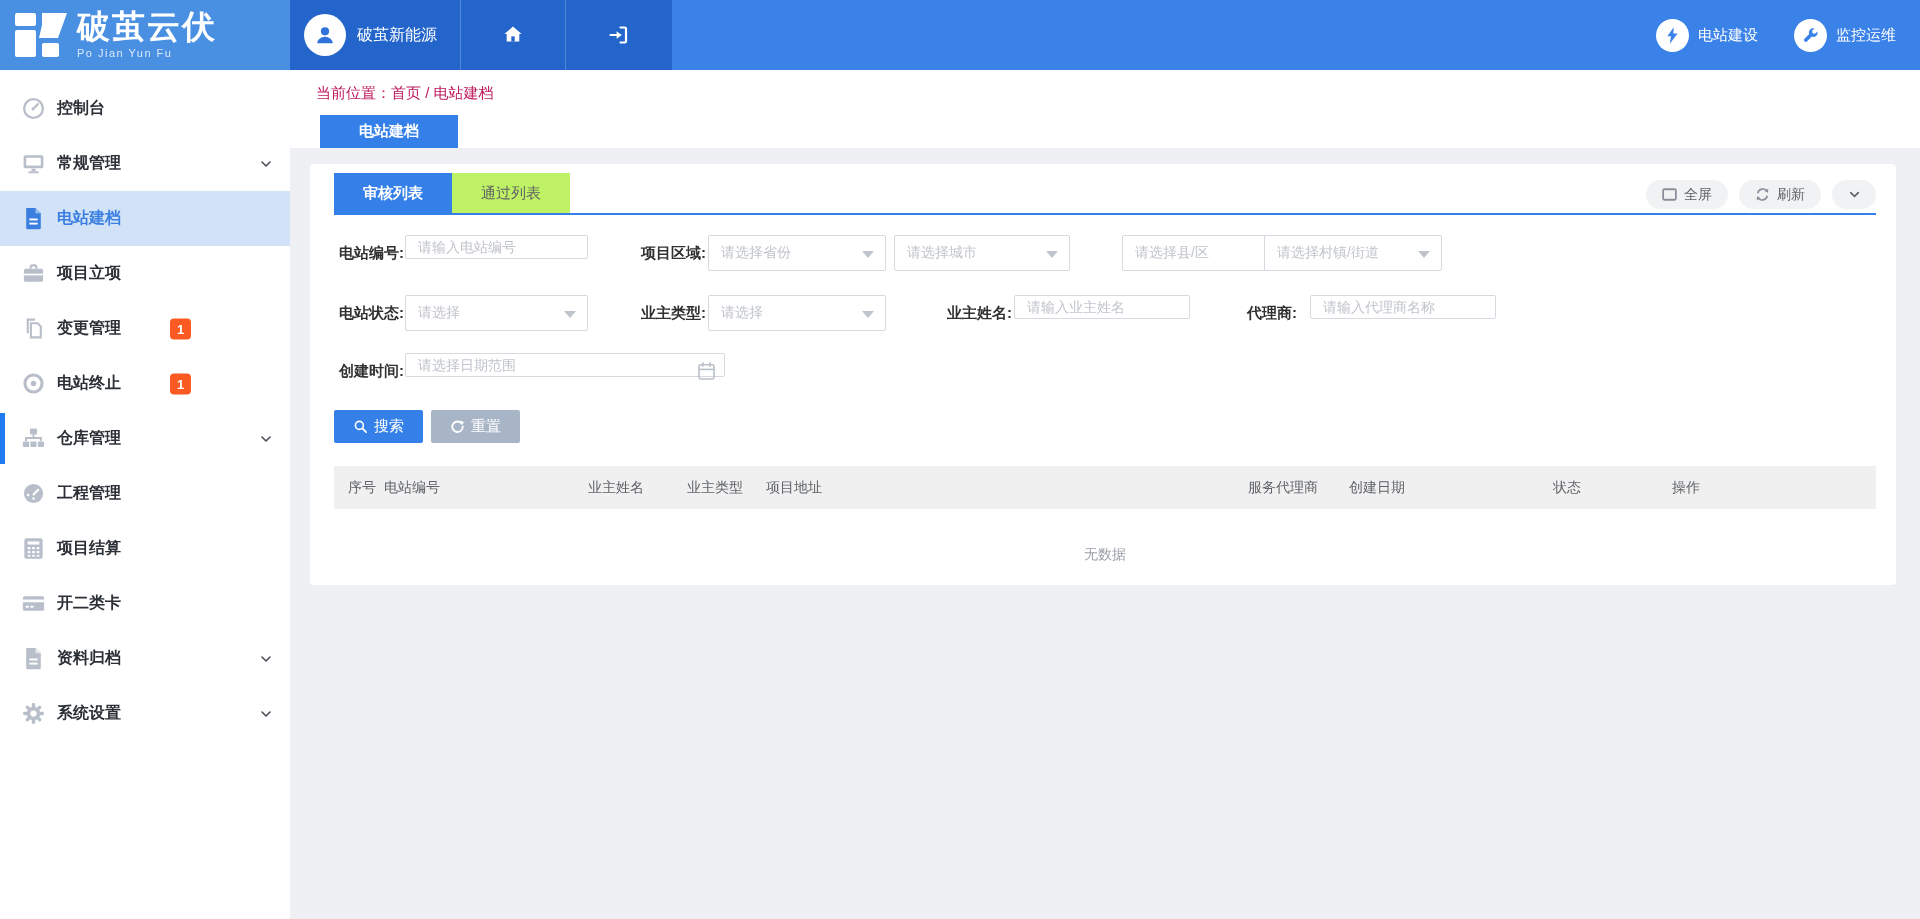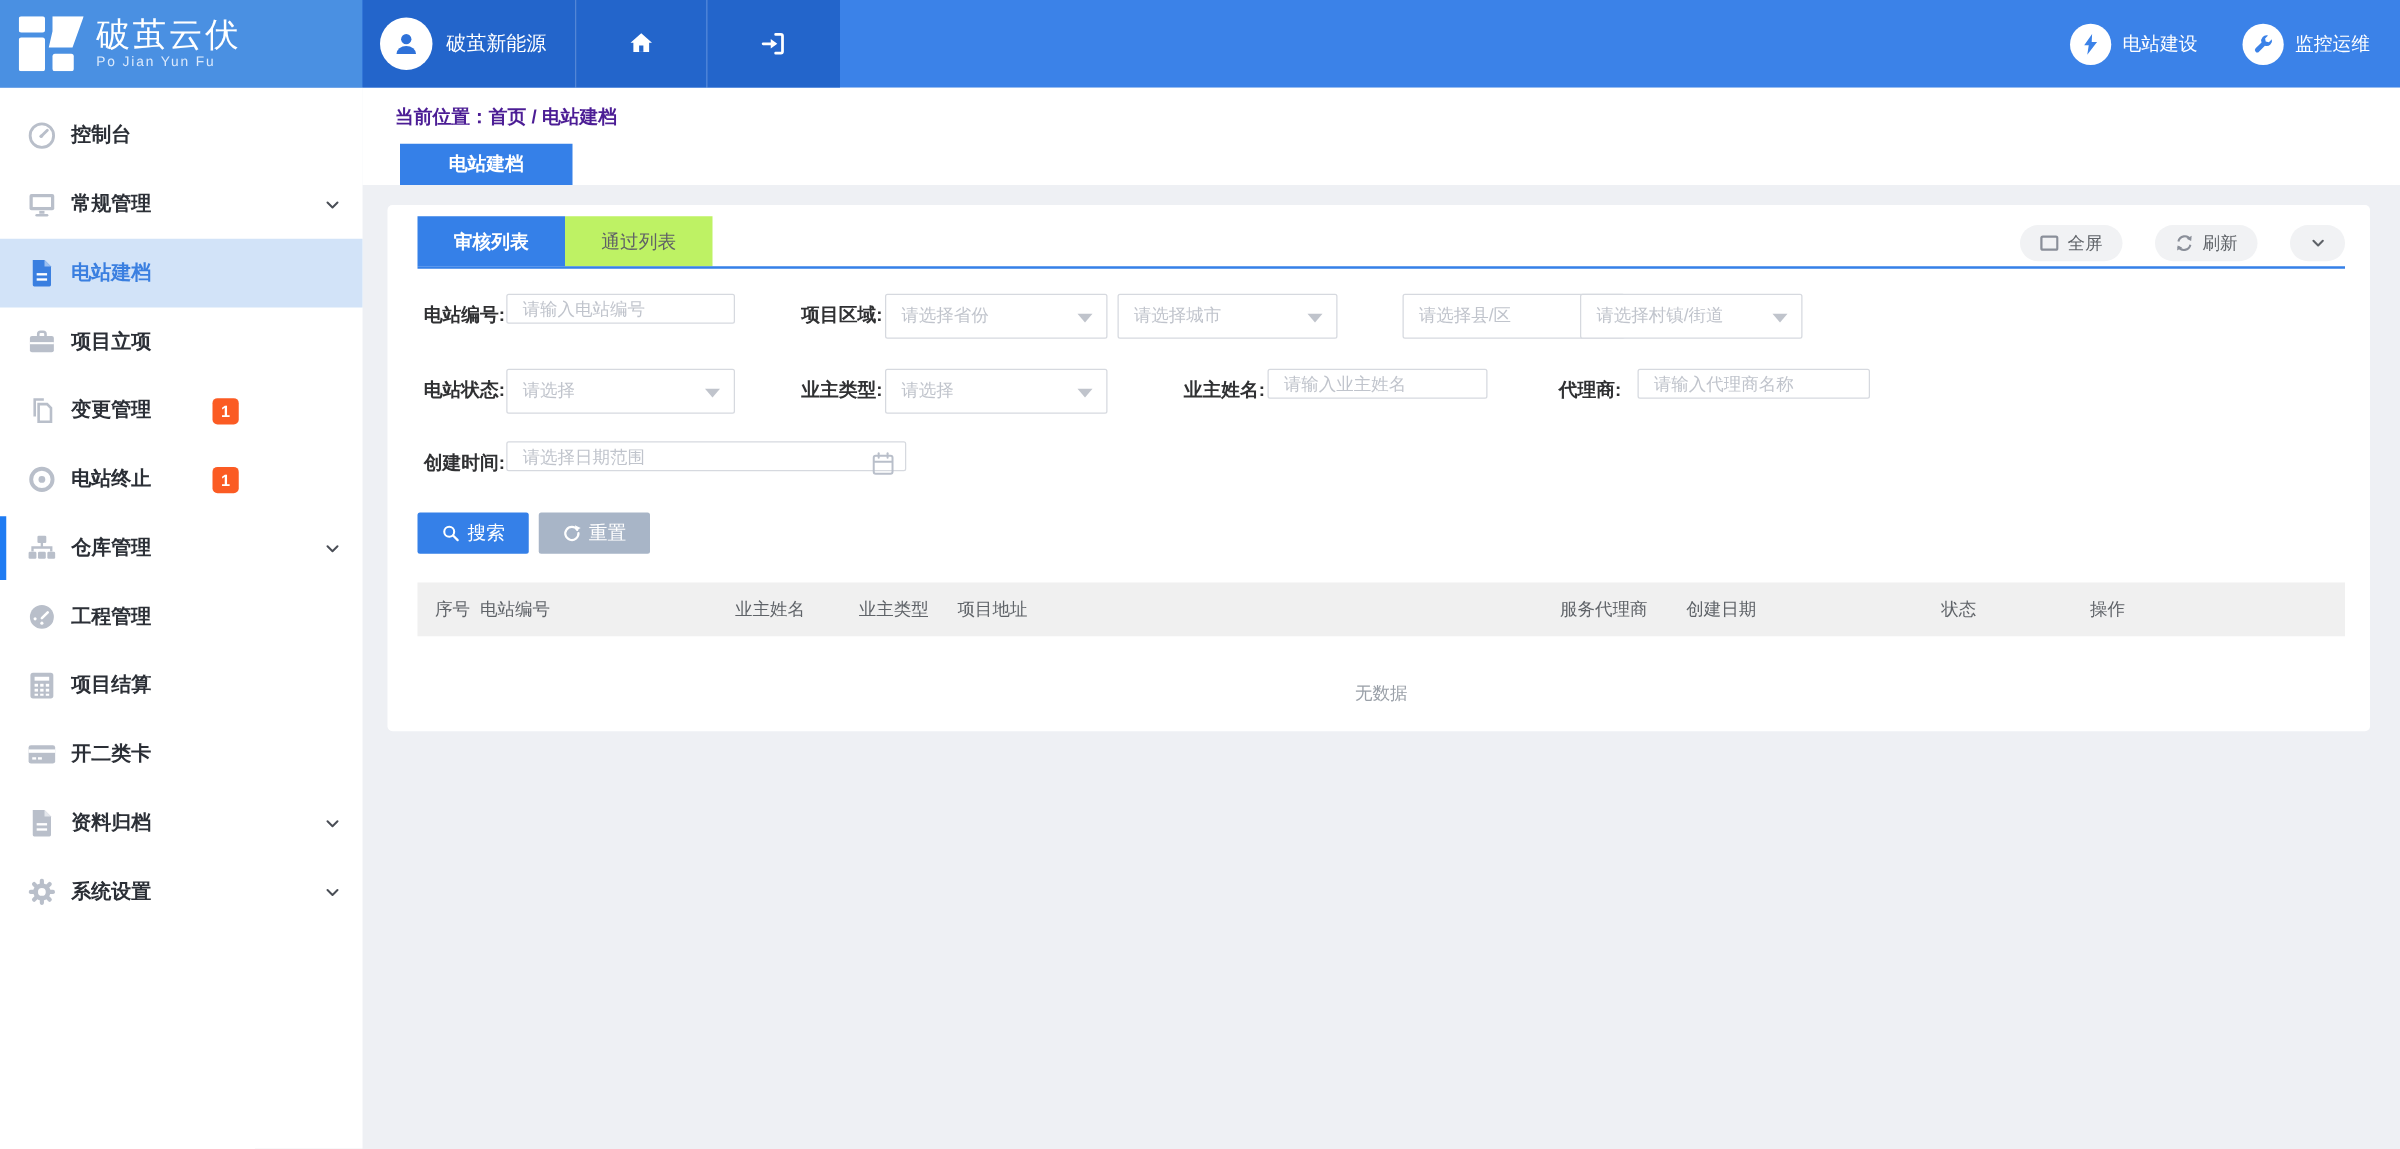--- a/index.html
+++ b/index.html
@@ -5,21 +5,21 @@
   * { margin:0; padding:0; box-sizing:border-box; }
   html,body { width:1920px; height:919px; overflow:hidden; }
   body { font-family:"Liberation Sans","DejaVu Sans",sans-serif; background:#eef0f4; }
   #app { position:relative; width:1920px; height:919px; background:#eef0f4; }
 
   
   .header { position:absolute; left:0; top:0; width:1920px; height:70px; background:#3b82e8; z-index:5; }
   .logo-block { position:absolute; left:0; top:0; width:290px; height:70px; background:#4a90e2; display:flex; align-items:center; padding-left:15px; }
   .logo-mark { width:52px; height:44px; margin-right:10px; }
   .logo-texts { display:flex; flex-direction:column; line-height:1.05; }
-  .logo-title { color:#fff; font-size:27px; font-weight:400; letter-spacing:2px; }
+  .logo-title { color:#fff; font-size:33px; font-weight:700; letter-spacing:2px; }
   .logo-sub { color:#dbe9fb; font-size:11px; letter-spacing:1.5px; margin-top:3px; }
 
   .hdr-sec { position:absolute; top:0; height:70px; background:#2365cb; display:flex; align-items:center; justify-content:center; cursor:pointer; }
   .hdr-user { left:290px; width:170px; justify-content:flex-start; padding-left:14px; }
   .hdr-home { left:460px; width:105px; border-left:1px solid rgba(255,255,255,.22); }
   .hdr-exit { left:565px; width:107px; border-left:1px solid rgba(255,255,255,.22); }
   .avatar-circle { width:42px; height:42px; border-radius:50%; background:#fff; display:flex; align-items:center; justify-content:center; margin-right:11px; flex:0 0 auto; }
   .hdr-user-name { color:#fff; font-size:16px; }
 
   .hdr-right { position:absolute; right:24px; top:0; height:70px; display:flex; align-items:center; gap:36px; }
@@ -33,31 +33,31 @@
   .side-item .s-label { font-size:16px; font-weight:700; color:#2b2f36; margin-left:11px; }
   .side-item.active { background:#d2e3f8; }
   .side-item.active .s-label { color:#3a7fe0; }
   .side-item.has-bar::before { content:""; position:absolute; left:0; top:2px; bottom:2px; width:5px; background:#1f7bf2; }
   .s-ico { width:25px; height:25px; flex:0 0 auto; }
   .badge { position:absolute; left:170px; top:50%; transform:translateY(-50%); min-width:21px; height:21px; padding:0 4px; background:#fb5b23; color:#fff; font-size:13px; font-weight:700; border-radius:4px; display:flex; align-items:center; justify-content:center; }
   .side-chevron { position:absolute; right:16px; top:50%; transform:translateY(-50%); }
 
   
   .topstrip { position:absolute; left:290px; top:70px; right:0; height:78px; background:#fff; }
-  .breadcrumb { position:absolute; left:26px; top:14px; font-size:15px; color:#4c1d95;font-weight:bold; }
+  .breadcrumb { position:absolute; left:26px; top:14px; font-size:15px; color:#be185d; }
   .page-tab { position:absolute; left:30px; bottom:0; width:138px; height:33px; background:#3580e8; color:#fff; font-size:15px; font-weight:700; display:flex; align-items:center; justify-content:center; cursor:pointer; }
 
   
   .panel { position:absolute; left:310px; top:164px; width:1586px; height:421px; background:#fff; border-radius:4px; }
   .tab { position:absolute; top:9px; width:118px; height:40px; display:flex; align-items:center; justify-content:center; font-size:15px; cursor:pointer; }
   .tab-active { left:24px; background:#3580e8; color:#fff; font-weight:700; }
   .tab-idle { left:142px; background:#bef264; color:#606266; }
   .tab-underline { position:absolute; left:24px; right:20px; top:49px; height:2px; background:#3580e8; }
 
-  .panel-actions { position:absolute; right:20px; top:16px; display:flex; align-items:center; gap:26px; }
+  .panel-actions { position:absolute; right:20px; top:16px; display:flex; align-items:center; gap:11px; }
   .pill { height:29px; padding:0 16px; border-radius:15px; background:#f1f2f4; display:flex; align-items:center; gap:7px; font-size:14px; color:#5f6368; cursor:pointer; border:none; }
   .pill-chevron { width:44px; padding:0; justify-content:center; }
 
   .f-label { position:absolute; height:36px; line-height:36px; text-align:right; font-size:15px; font-weight:700; color:#303133; }
   .f-input { position:absolute; height:24px; border:1px solid #d6d9df; border-radius:2px; font-size:14px; color:#333; padding:0 12px; outline:none; background:#fff; font-family:inherit; }
   .f-input::placeholder { color:#c0c4cc; }
   .f-select { position:absolute; height:36px; border:1px solid #d6d9df; border-radius:2px; background:#fff; display:flex; align-items:center; padding:0 26px 0 12px; cursor:pointer; }
   .f-select .ph { font-size:14px; color:#c0c4cc; white-space:nowrap; overflow:hidden; }
   .caret { position:absolute; right:11px; top:15px; width:0; height:0; border-left:6px solid transparent; border-right:6px solid transparent; border-top:7px solid #c0c4cc; }
   .row1 { top:71px; } .row2 { top:131px; } .row3 { top:189px; }

